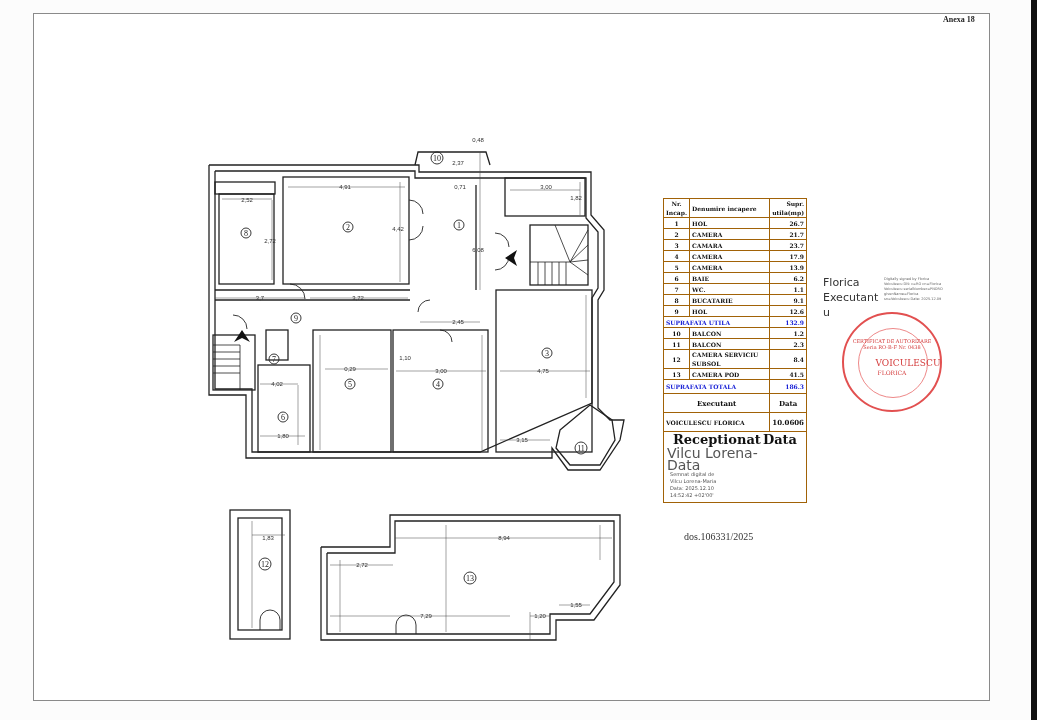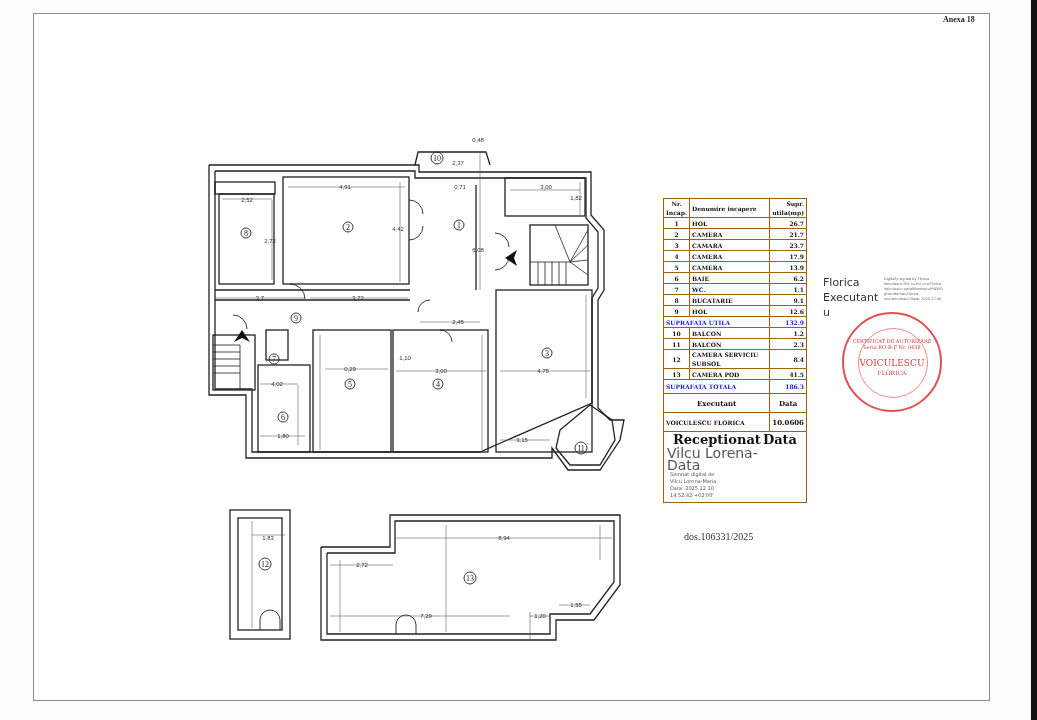--- a/index.html
+++ b/index.html
@@ -18,21 +18,21 @@
   table.leg tr.hdr td { height:16px; }
   table.leg tr.sig td { font-size:7px; height:18px; }
   .recv-name { font-family:"DejaVu Sans", sans-serif; font-weight:normal; font-size:14px; color:#555; line-height:12px; display:inline-block; vertical-align:top; }
   .recv-sig { font-family:"DejaVu Sans", sans-serif; font-weight:normal; font-size:5px; color:#555; line-height:7px; display:inline-block; vertical-align:top; margin-left:3px; }
   .dos { position:absolute; left:684px; top:531px; font-family:"Liberation Serif", serif; font-size:10px; color:#333; }
   .signer { position:absolute; left:823px; top:275px; font-family:"DejaVu Sans", sans-serif; font-size:11px; line-height:15px; color:#333; }
   .signer-details { position:absolute; left:884px; top:277px; font-family:"DejaVu Sans", sans-serif; font-size:3.5px; line-height:5px; color:#666; width:60px; }
   .stamp { position:absolute; left:842px; top:312px; width:96px; height:96px; border:2px solid #e25050; border-radius:50%; color:#d43c3c; text-align:center; font-family:"DejaVu Serif", serif; }
   .stamp-inner { position:absolute; left:14px; top:14px; width:68px; height:68px; border:1px solid #e88; border-radius:50%; }
   .stamp .l1 { position:absolute; top:24px; left:0; width:100%; font-size:5px; line-height:6px; }
-  .stamp .l2 { position:absolute; top:44px; left:0; width:100%; font-size:9px; line-height:10px; }
+  .stamp .l2 { position:absolute; top:44px; left:0; width:100%; font-size:9px; line-height:10px;padding-left:16px; }
   .stamp .l3 { position:absolute; top:55px; left:0; width:100%; font-size:6px; }
 </style>
 </head>
 <body>
 
 <div class="page-frame"></div>
 <div class="right-edge"></div>
 <div class="annex">Anexa 18</div>
 
 <svg class="plan" width="1037" height="720" fill="none" stroke="#222" stroke-width="1.3">

